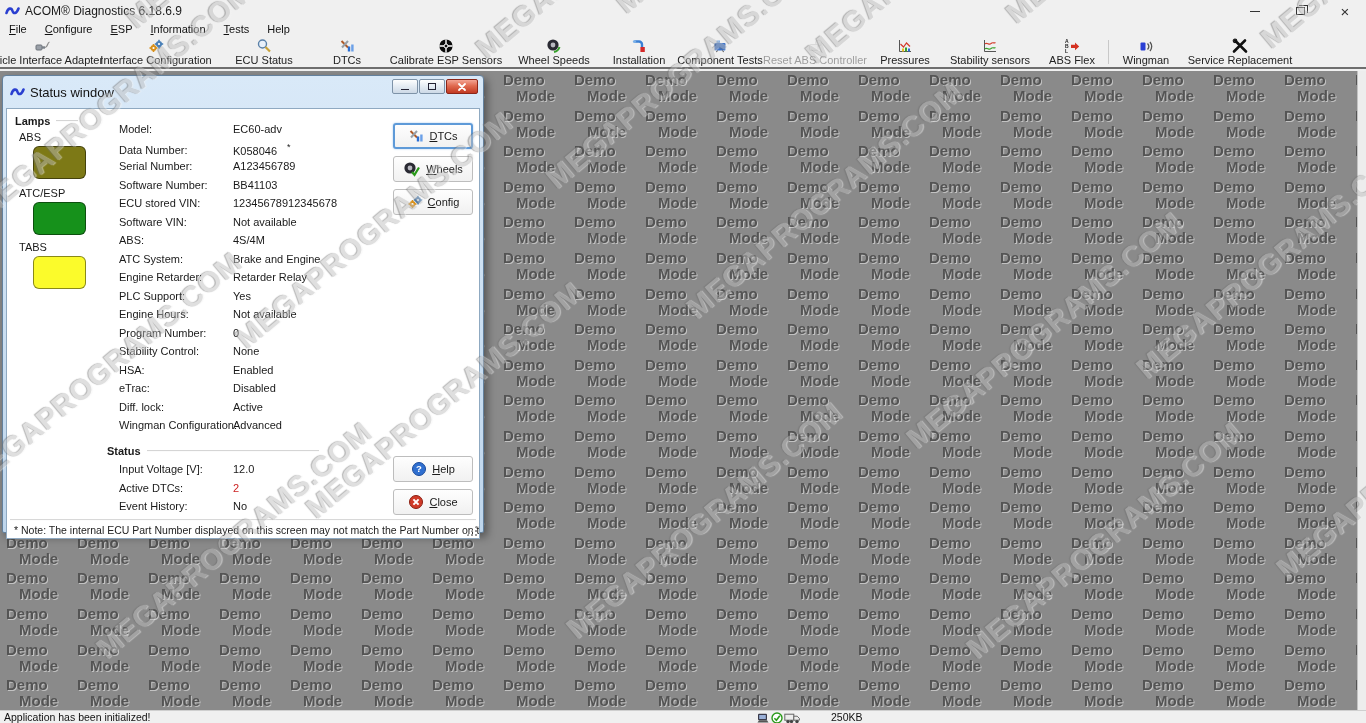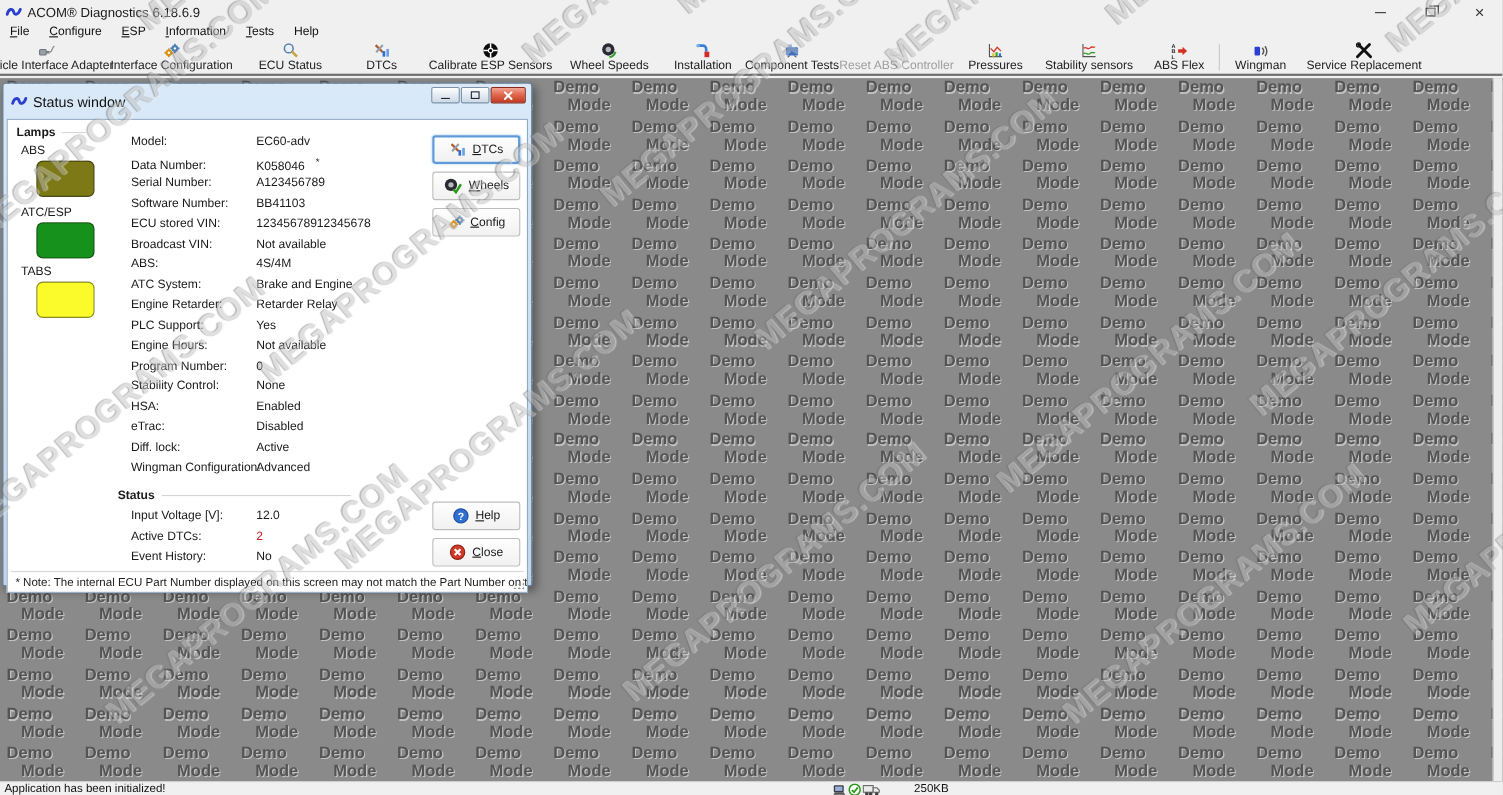--- a/index.html
+++ b/index.html
@@ -1734,21 +1734,21 @@
         <span class="lamp-rect" style="top: 93px; background: rgb(22, 145, 27);"></span>
         <span class="lamp-label" style="top: 132px;">TABS</span>
         <span class="lamp-rect" style="top: 147px; background: rgb(251, 251, 43);"></span>
       </div>
     <div id="sysrows">
         <div class="sysrow" style="top: 14px;"><span class="lbl">Model:</span><span class="val">EC60-adv</span></div>
         <div class="sysrow" style="top: 32.5px;"><span class="lbl">Data Number:</span><span class="val">K058046</span><sup>*</sup></div>
         <div class="sysrow" style="top: 51px;"><span class="lbl">Serial Number:</span><span class="val">A123456789</span></div>
         <div class="sysrow" style="top: 69.5px;"><span class="lbl">Software Number:</span><span class="val">BB41103</span></div>
         <div class="sysrow" style="top: 88px;"><span class="lbl">ECU stored VIN:</span><span class="val">12345678912345678</span></div>
-        <div class="sysrow" style="top: 106.5px;"><span class="lbl">Broadcast VIN:</span><span class="val">Not available</span></div>
+        <div class="sysrow" style="top: 106.5px;"><span class="lbl">Software VIN:</span><span class="val">Not available</span></div>
         <div class="sysrow" style="top: 125px;"><span class="lbl">ABS:</span><span class="val">4S/4M</span></div>
         <div class="sysrow" style="top: 143.5px;"><span class="lbl">ATC System:</span><span class="val">Brake and Engine</span></div>
         <div class="sysrow" style="top: 162px;"><span class="lbl">Engine Retarder:</span><span class="val">Retarder Relay</span></div>
         <div class="sysrow" style="top: 180.5px;"><span class="lbl">PLC Support:</span><span class="val">Yes</span></div>
         <div class="sysrow" style="top: 199px;"><span class="lbl">Engine Hours:</span><span class="val">Not available</span></div>
         <div class="sysrow" style="top: 217.5px;"><span class="lbl">Program Number:</span><span class="val">0</span></div>
         <div class="sysrow" style="top: 236px;"><span class="lbl">Stability Control:</span><span class="val">None</span></div>
         <div class="sysrow" style="top: 254.5px;"><span class="lbl">HSA:</span><span class="val">Enabled</span></div>
         <div class="sysrow" style="top: 273px;"><span class="lbl">eTrac:</span><span class="val">Disabled</span></div>
         <div class="sysrow" style="top: 291.5px;"><span class="lbl">Diff. lock:</span><span class="val">Active</span></div>

